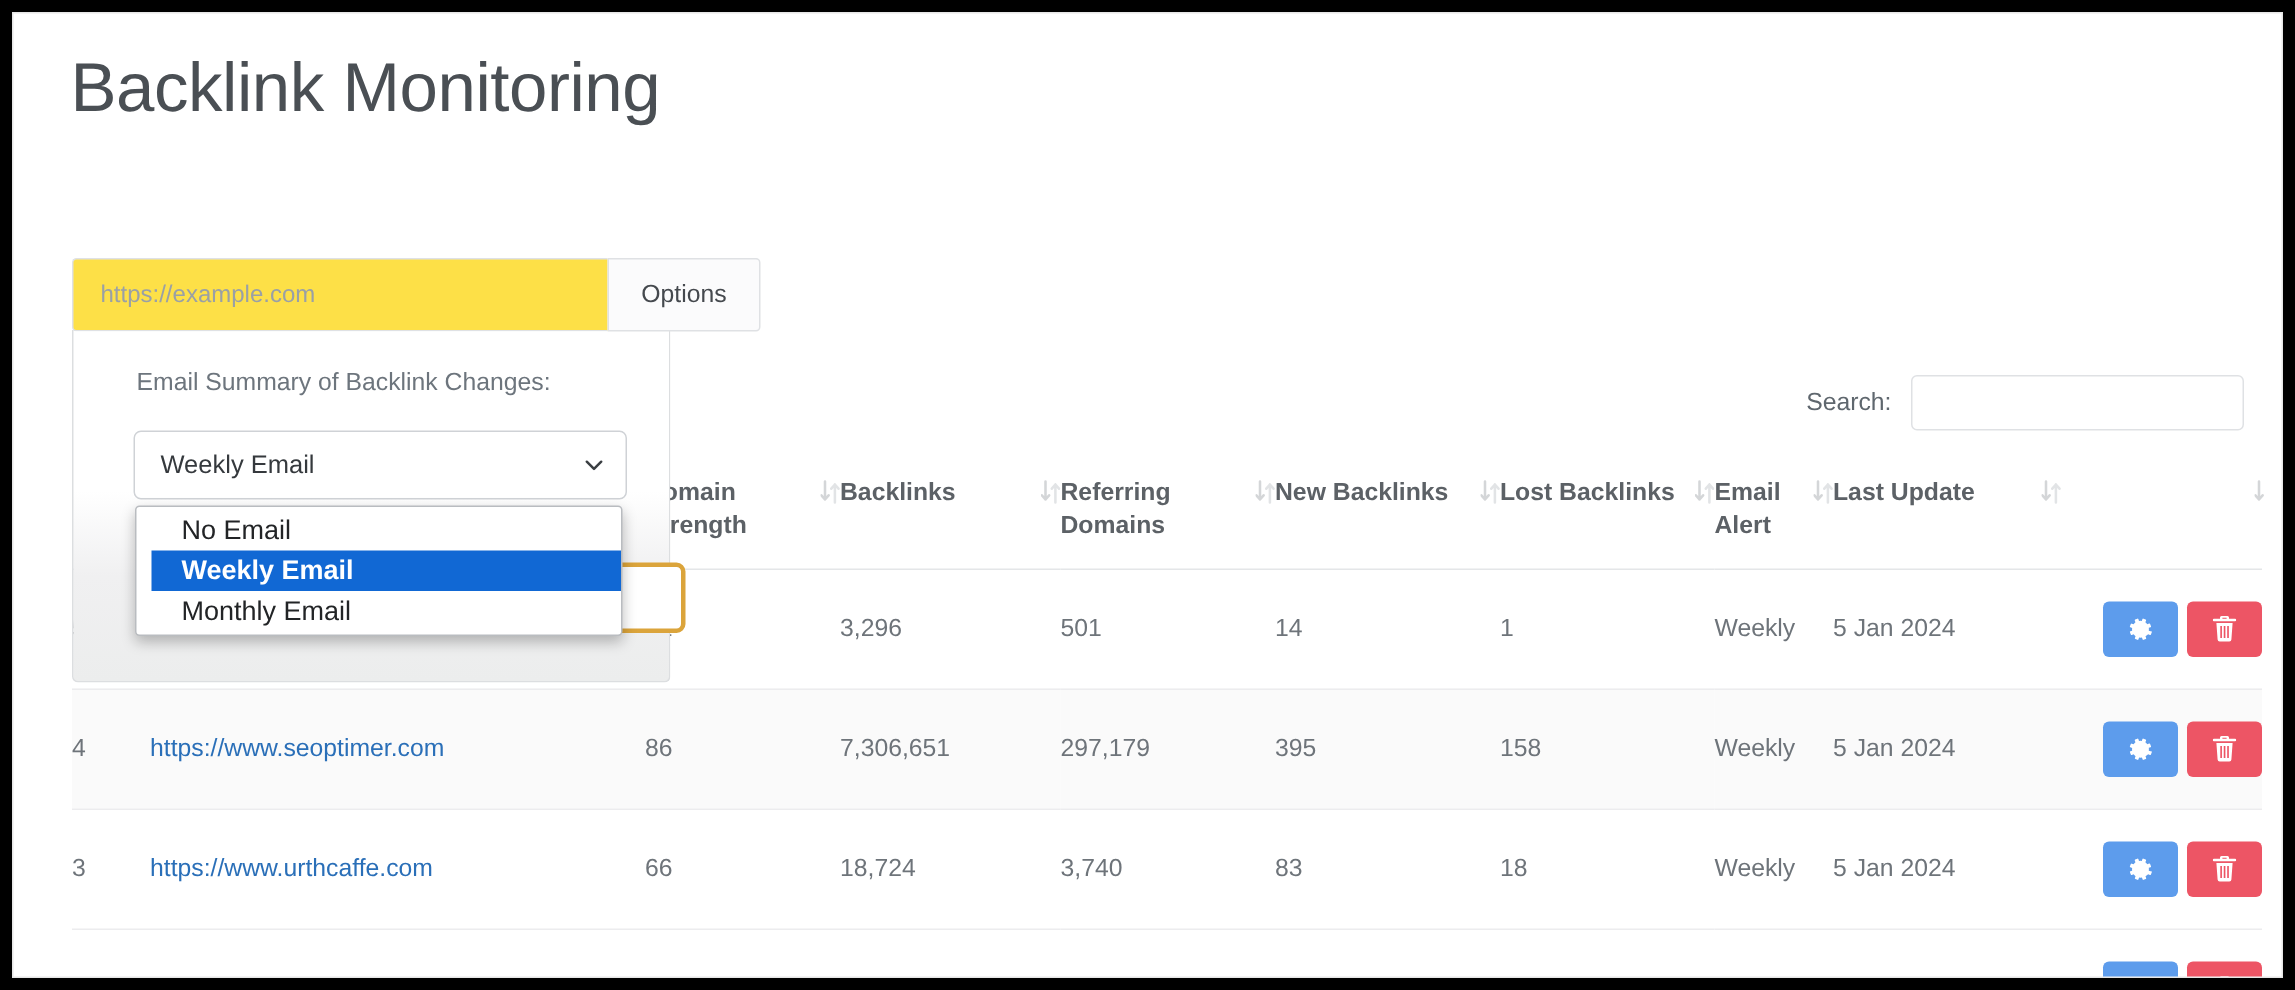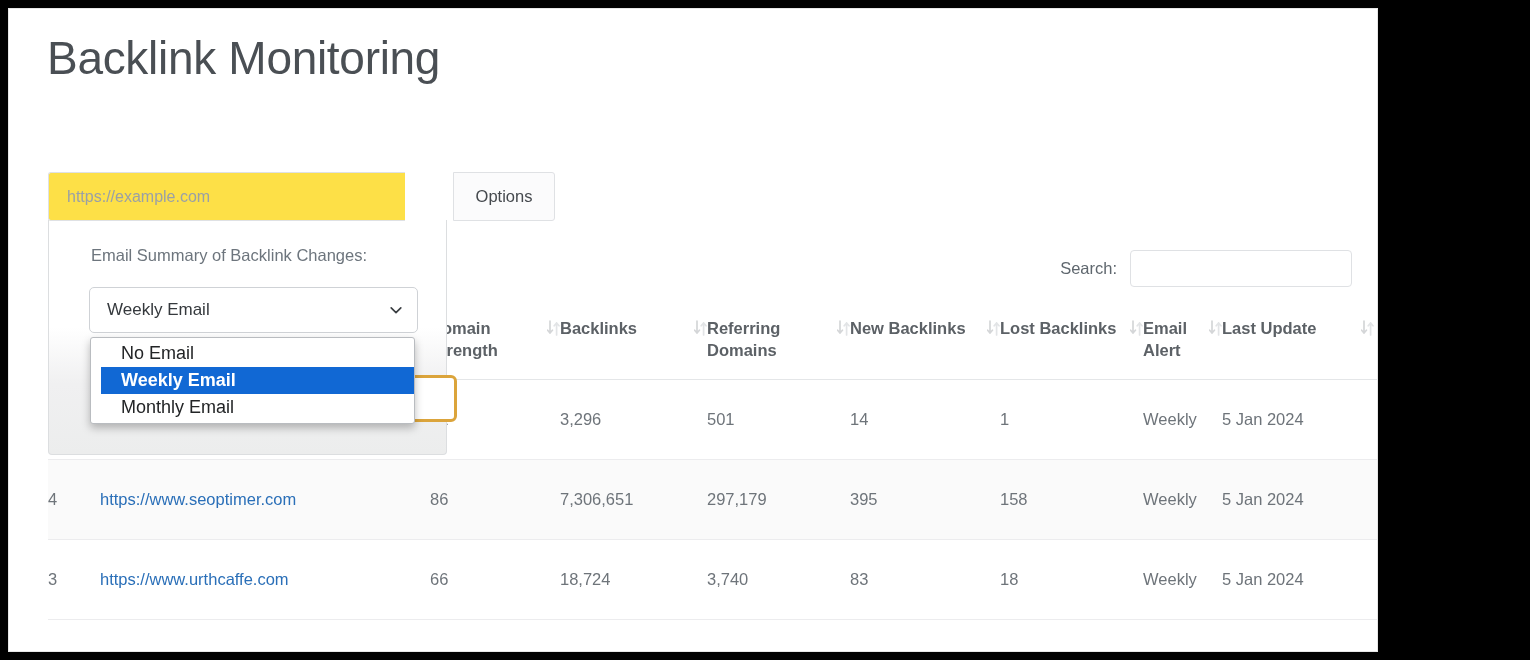--- a/index.html
+++ b/index.html
@@ -22,21 +22,21 @@
     height: 660px;
     background: #000000;
     box-sizing: border-box;
   }
 
   
   #page {
     position: absolute;
     left: 8px;
     top: 8px;
-    width: 1370px;
+    width: 1514px;
     height: 644px;
     background: #ffffff;
     box-sizing: border-box;
     border: 1px solid #e6e6e6;
     overflow: hidden;
   }
 
   
   #page-title {
     position: absolute;
@@ -103,21 +103,20 @@
     height: 49px;
     box-sizing: border-box;
     border: 1px solid #dfe1e4;
     border-radius: 0 3px 3px 0;
     background: #fbfbfc;
     color: #45494e;
     font-size: 16.5px;
     font-family: "Liberation Sans", sans-serif;
     cursor: pointer;
     padding: 0;
-    margin-left: 48px;
   }
 
   
   #options-panel {
     position: absolute;
     left: 39px;
     top: 211px;
     width: 399px;
     height: 235px;
     box-sizing: border-box;

